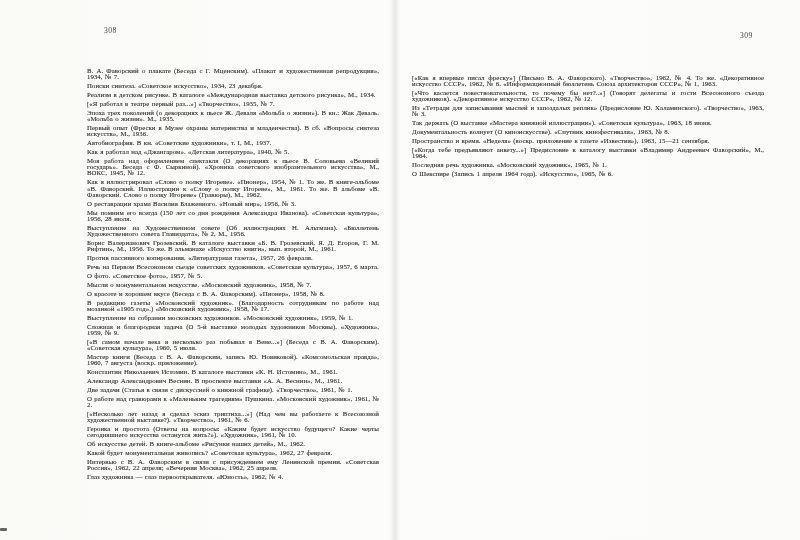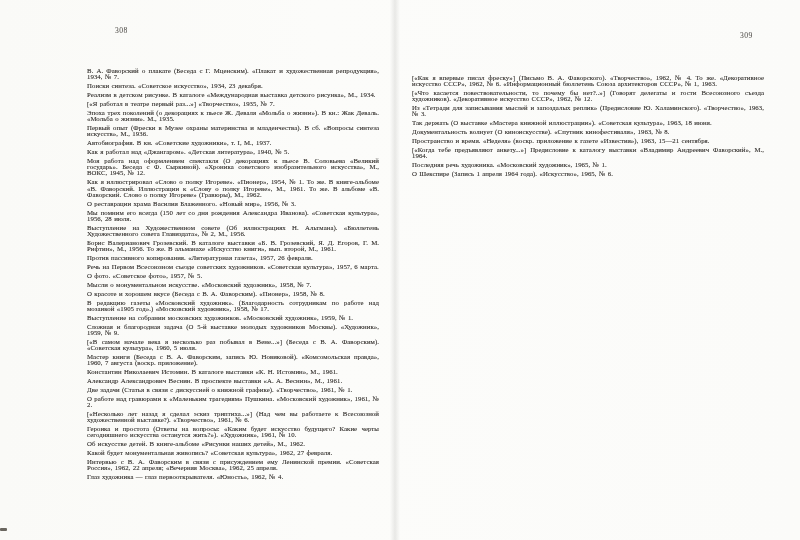--- a/index.html
+++ b/index.html
@@ -24,21 +24,21 @@
     width: 10px;
     height: 540px;
     background: linear-gradient(90deg, rgba(0,0,0,0) 0%, rgba(60,60,55,0.10) 50%, rgba(0,0,0,0) 100%);
   }
   .page-number {
     position: absolute;
     font-size: 7.6px;
     color: #45423e;
     letter-spacing: 0.4px;
   }
-  #pn-left  { left: 115px; top: 26px; }
+  #pn-left  { left: 104px; top: 26px; }
   #pn-right { left: 740px; top: 31px; }
   .text-col {
     position: absolute;
     color: #3e3b38;
   }
   #col-left  { left: 87px;  top: 68px; width: 292px; }
   #col-right { left: 412px; top: 75px; width: 352px; }
   .entry {
     font-size: 6.8px;
     line-height: 6.15px;

